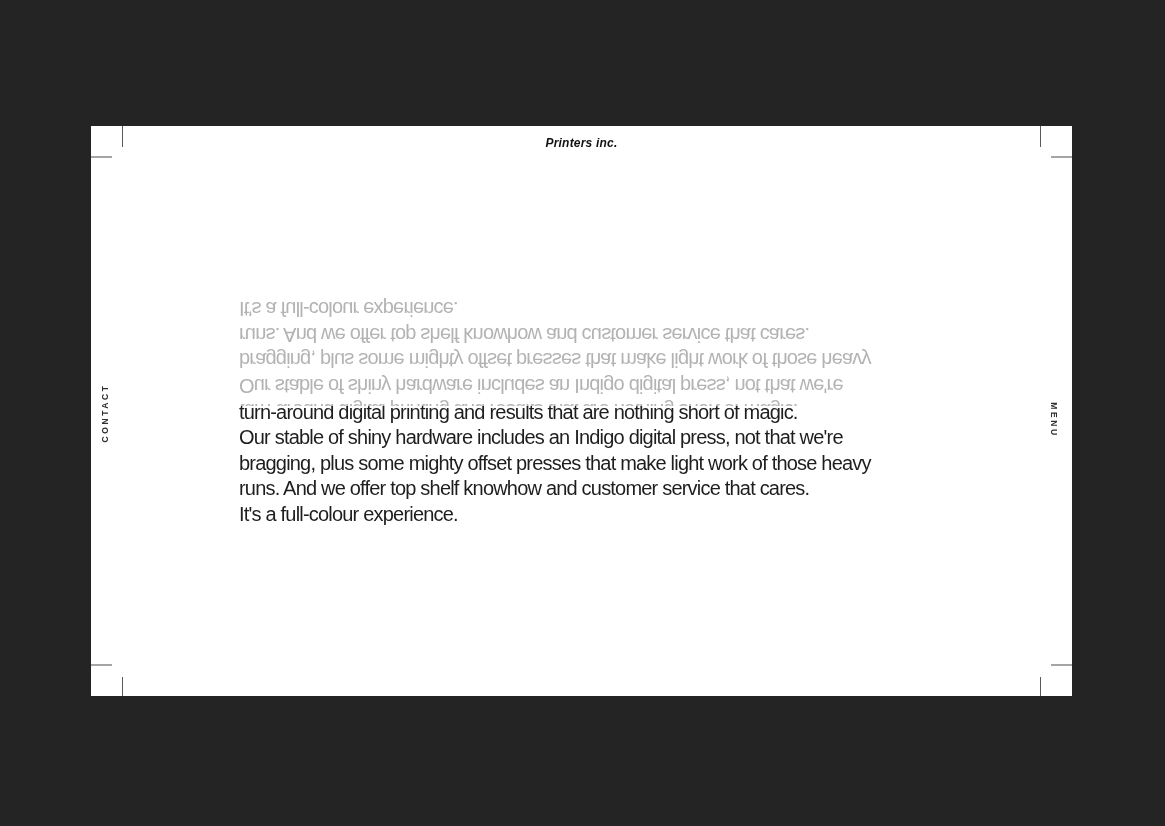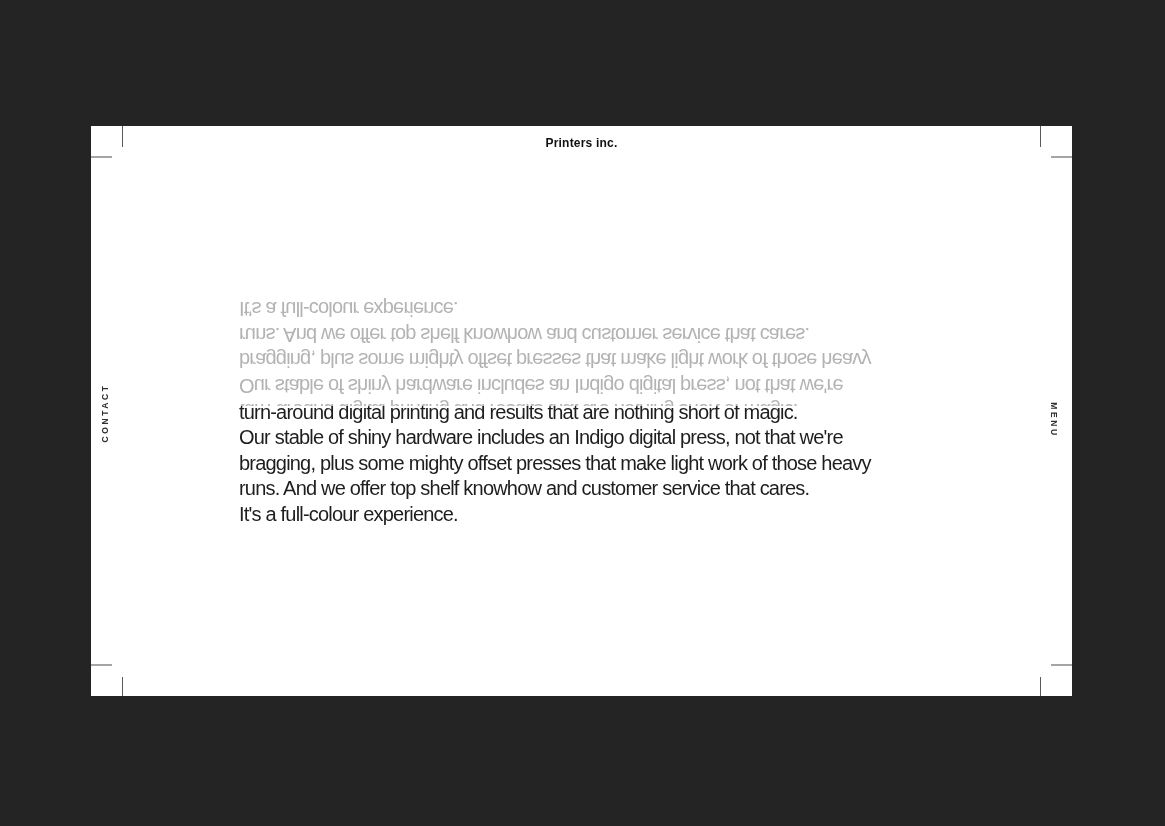--- a/index.html
+++ b/index.html
@@ -22,20 +22,21 @@
   
   .logo {
     position: absolute;
     top: 10px; left: 0; width: 100%;
     text-align: center;
     font-size: 12px;
     font-weight: 700;
     letter-spacing: 0.2px;
     color: #111111;
     cursor: pointer;
+    font-style: italic;
   }
 
   
   .vlabel {
     position: absolute;
     font-size: 8.5px;
     font-weight: 700;
     letter-spacing: 2.6px;
     color: #2e2e2e;
     white-space: nowrap;

